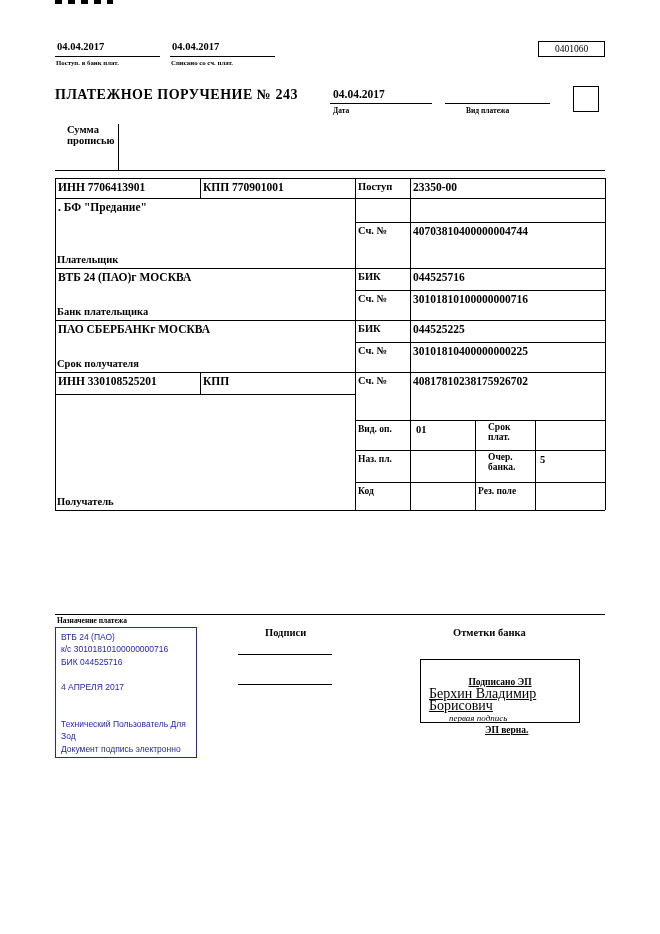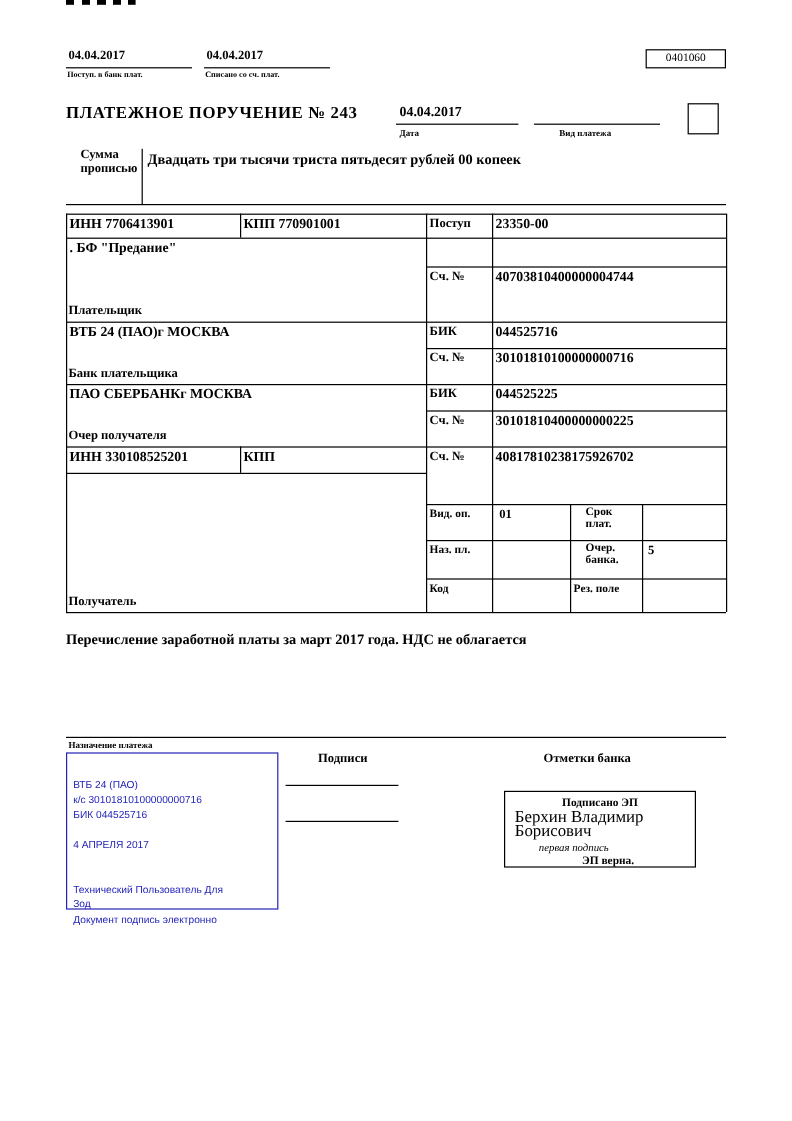--- a/index.html
+++ b/index.html
@@ -15,26 +15,26 @@
   .t7  { font-size:7.5px; }
   .tiny{ font-size:6.8px; }
   .title { font-size:14px; font-weight:bold; letter-spacing:0.5px; }
   .hl { position:absolute; height:1px; background:#000; }
   .vl { position:absolute; width:1px; background:#000; }
   .code-box { position:absolute; left:538px; top:41px; width:67px; height:16px;
               border:1px solid #000; text-align:center; font-size:9.5px; line-height:14px; }
   .empty-box { position:absolute; left:573px; top:86px; width:26px; height:26px; border:1px solid #000; }
   .artifact { position:absolute; left:55px; top:0; width:58px; height:4px;
               background:repeating-linear-gradient(90deg,#000 0 7px,transparent 7px 13px); }
-  .blue-box { position:absolute; left:55px; top:627px; width:177px; height:131px;
+  .blue-box { position:absolute; left:55px; top:627px; width:142px; height:131px;
               border:1px solid #2424b8; color:#2424b8;
               font-family:"Liberation Sans", sans-serif; font-size:8.5px;
-              line-height:12.4px; padding:20px 5px; }
+              line-height:12.4px; padding:3px 5px; }
   .ep-box { position:absolute; left:420px; top:659px; width:160px; height:64px;
-            border:1px solid #000; font-size:9.5px; padding:4px 6px; line-height:12px; }
+            border:1px solid #000; font-size:9.5px; padding:16px 6px; line-height:12px;text-decoration:underline; }
   .ep-title { font-weight:bold; text-align:center; }
   .ep-signer { padding-left:2px; font-size:14px; }
   .ep-kind { font-style:italic; padding-left:22px; font-size:9px; }
   .ep-valid { font-weight:bold; padding-left:58px; }
 </style>
 </head>
 <body>
 
 <div class="page">
 
@@ -53,21 +53,20 @@
   <div class="abs title" style="left:55px;top:87px">ПЛАТЕЖНОЕ ПОРУЧЕНИЕ № 243</div>
   <div class="abs t11" style="left:333px;top:88px">04.04.2017</div>
   <div class="hl" style="left:330px;top:103px;width:102px"></div>
   <div class="abs t7" style="left:333px;top:106px">Дата</div>
   <div class="hl" style="left:445px;top:103px;width:105px"></div>
   <div class="abs t7" style="left:466px;top:106px">Вид платежа</div>
   <div class="empty-box"></div>
 
   <div class="abs t10 wrap" style="left:57px;top:124px;width:58px">Сумма прописью</div>
   <div class="vl" style="left:118px;top:124px;height:46px"></div>
-  <div class="abs t12" style="left:123px;top:126px">Двадцать три тысячи триста пятьдесят рублей 00 копеек</div>
   <div class="hl" style="left:55px;top:170px;width:550px"></div>
 
   <div class="hl" style="left:55px;top:178px;width:550px"></div>
   <div class="hl" style="left:55px;top:198px;width:550px"></div>
   <div class="hl" style="left:355px;top:222px;width:250px"></div>
   <div class="hl" style="left:55px;top:268px;width:550px"></div>
   <div class="hl" style="left:355px;top:290px;width:250px"></div>
   <div class="hl" style="left:55px;top:320px;width:550px"></div>
   <div class="hl" style="left:355px;top:342px;width:250px"></div>
   <div class="hl" style="left:55px;top:372px;width:550px"></div>
@@ -100,38 +99,37 @@
   <div class="abs t11" style="left:413px;top:271px">044525716</div>
   <div class="abs t10" style="left:358px;top:293px">Сч. №</div>
   <div class="abs t11" style="left:413px;top:293px">30101810100000000716</div>
   <div class="abs t10" style="left:57px;top:306px">Банк плательщика</div>
 
   <div class="abs t11" style="left:58px;top:323px">ПАО СБЕРБАНКг МОСКВА</div>
   <div class="abs t10" style="left:358px;top:323px">БИК</div>
   <div class="abs t11" style="left:413px;top:323px">044525225</div>
   <div class="abs t10" style="left:358px;top:345px">Сч. №</div>
   <div class="abs t11" style="left:413px;top:345px">30101810400000000225</div>
-  <div class="abs t10" style="left:57px;top:358px">Очер получателя</div>
+  <div class="abs t10" style="left:57px;top:358px">Срок получателя</div>
 
   <div class="abs t11" style="left:58px;top:375px">ИНН 330108525201</div>
   <div class="abs t11" style="left:203px;top:375px">КПП</div>
   <div class="abs t10" style="left:358px;top:375px">Сч. №</div>
   <div class="abs t11" style="left:413px;top:375px">40817810238175926702</div>
 
   <div class="abs t9" style="left:358px;top:424px">Вид. оп.</div>
   <div class="abs t10" style="left:416px;top:424px">01</div>
   <div class="abs t9 wrap" style="left:478px;top:422px;width:32px">Срок плат.</div>
   <div class="abs t9" style="left:358px;top:454px">Наз. пл.</div>
   <div class="abs t9 wrap" style="left:478px;top:452px;width:36px">Очер. банка.</div>
   <div class="abs t10" style="left:540px;top:454px">5</div>
   <div class="abs t9" style="left:358px;top:486px">Код</div>
   <div class="abs t9" style="left:478px;top:486px">Рез. поле</div>
   <div class="abs t10" style="left:57px;top:496px">Получатель</div>
 
-  <div class="abs t12" style="left:55px;top:526px">Перечисление заработной платы за март 2017 года. НДС не облагается</div>
   <div class="hl" style="left:55px;top:614px;width:550px"></div>
   <div class="abs t7" style="left:57px;top:616px">Назначение платежа</div>
 
   <div class="blue-box">
       <div>ВТБ 24 (ПАО)</div>
       <div>к/с 30101810100000000716</div>
       <div>БИК 044525716</div>
       <div>&nbsp;</div>
       <div>4 АПРЕЛЯ 2017</div>
       <div>&nbsp;</div>

